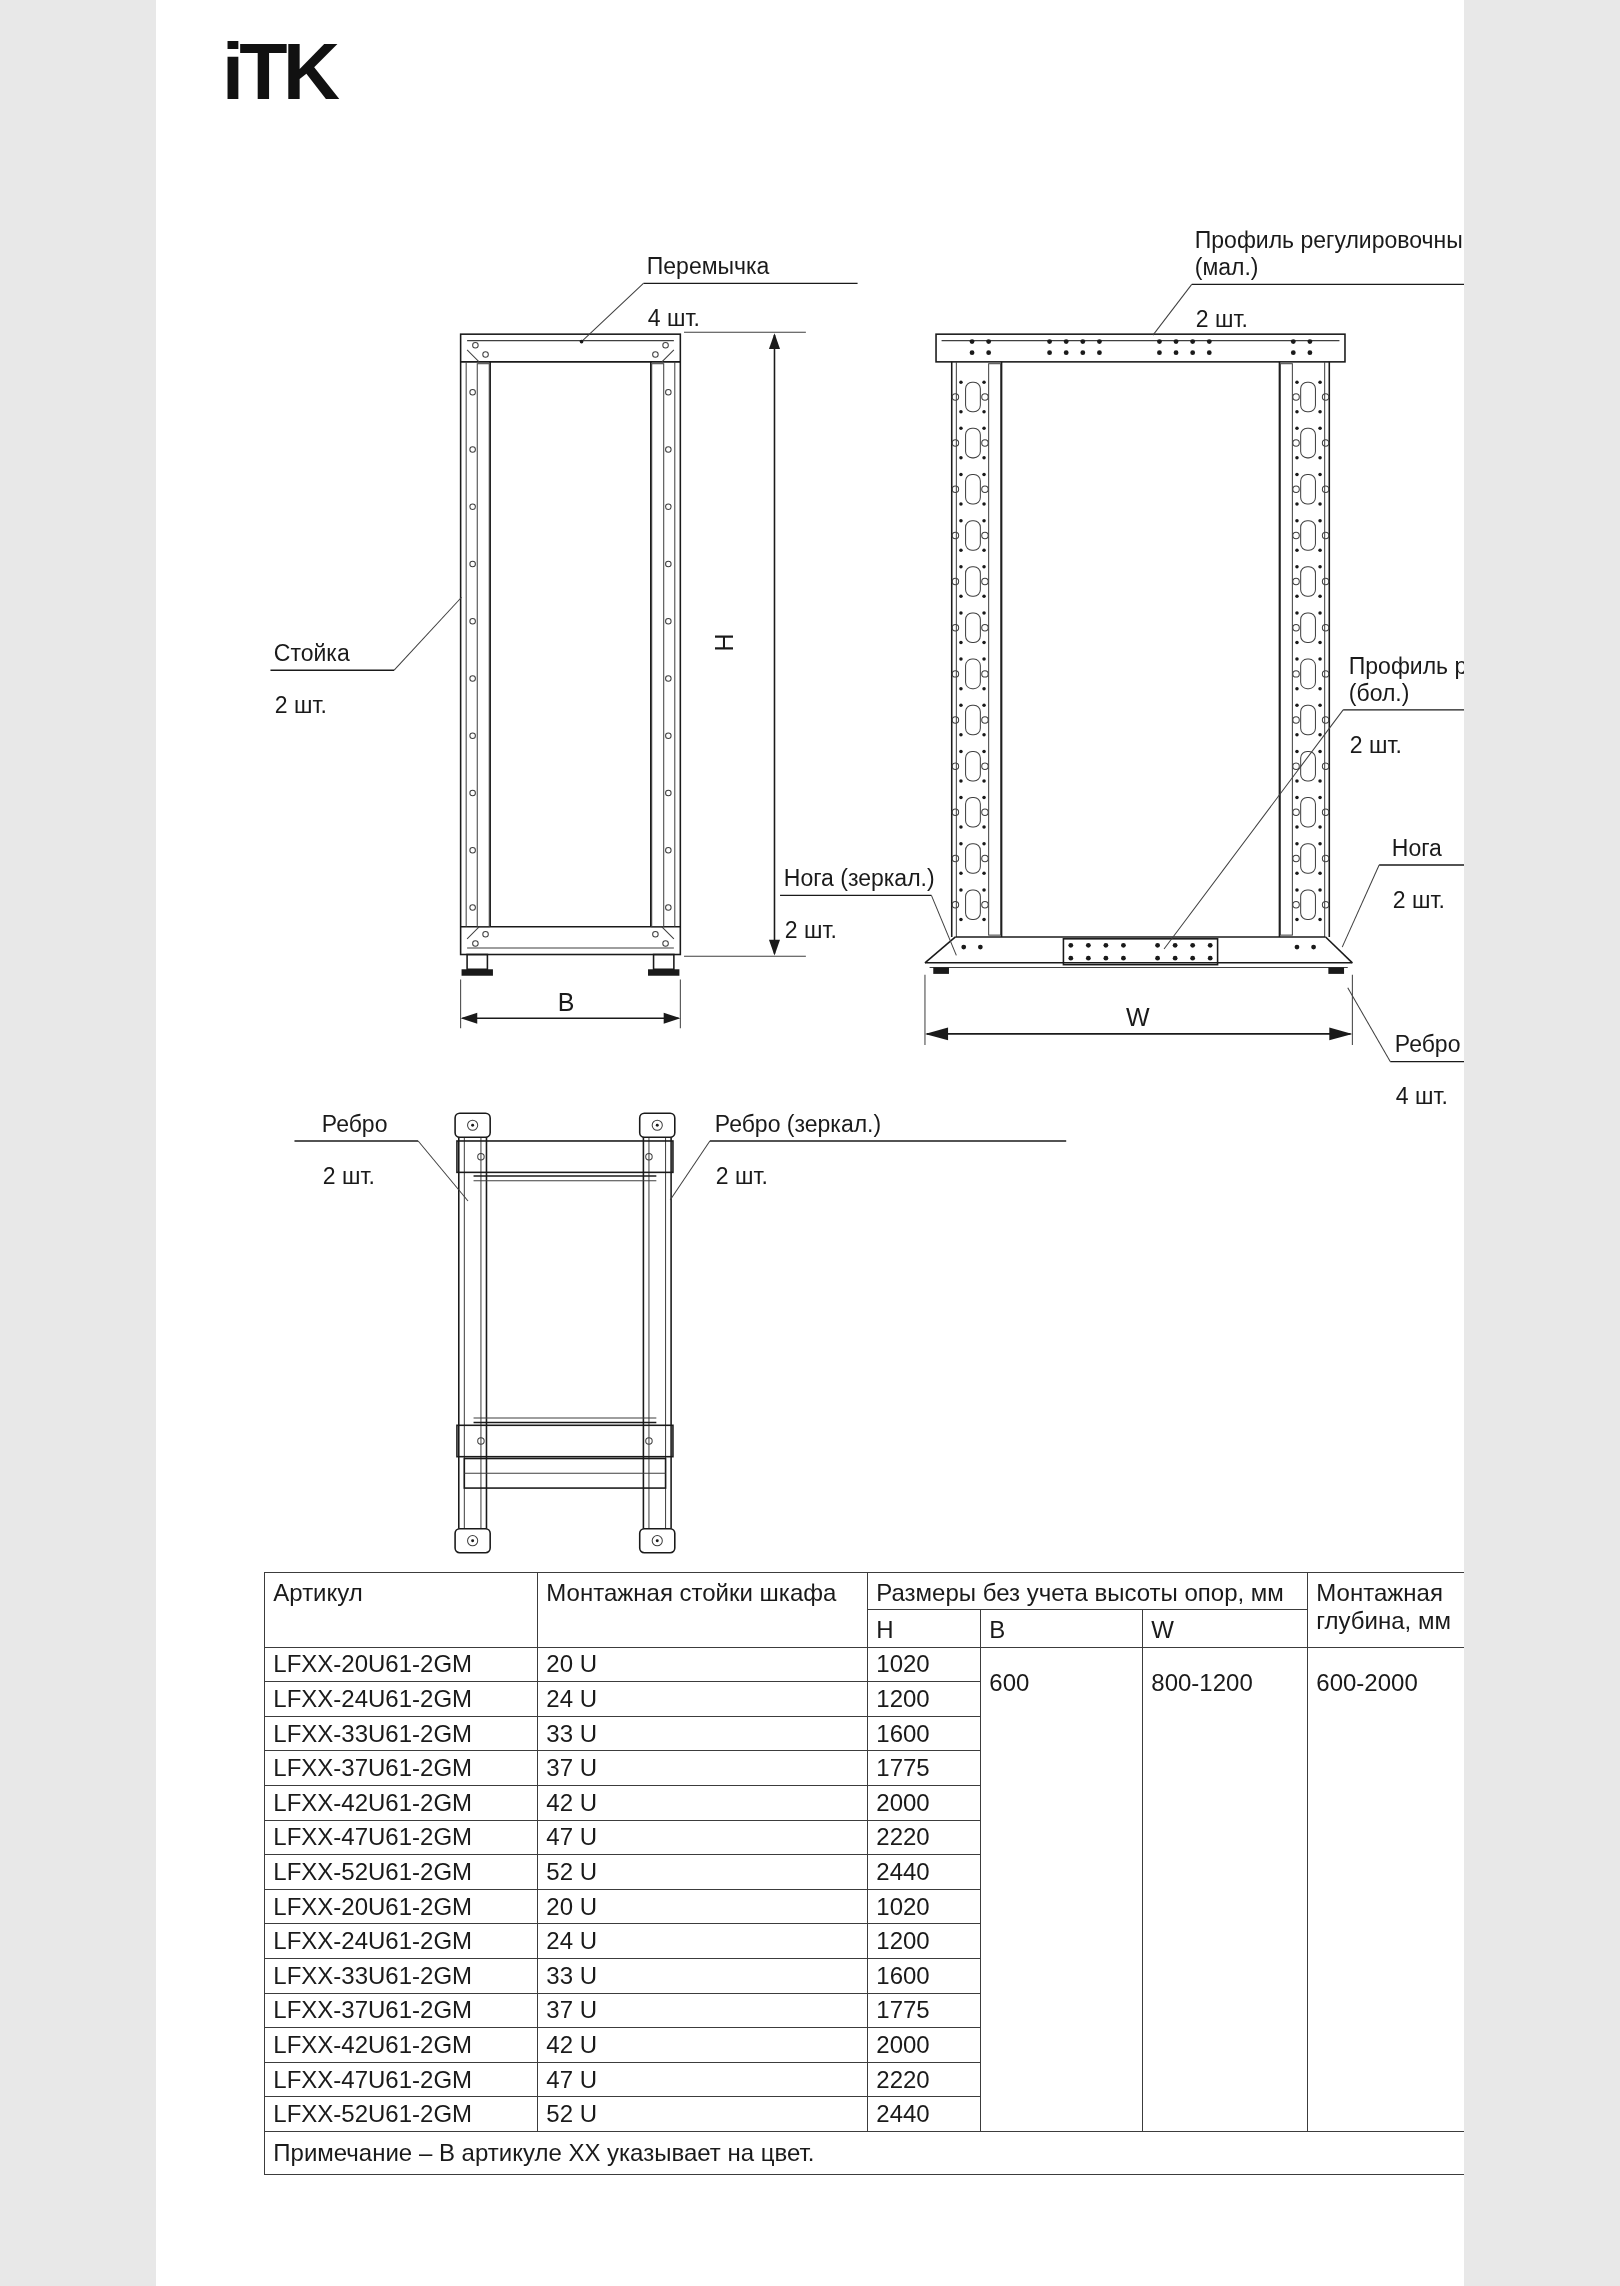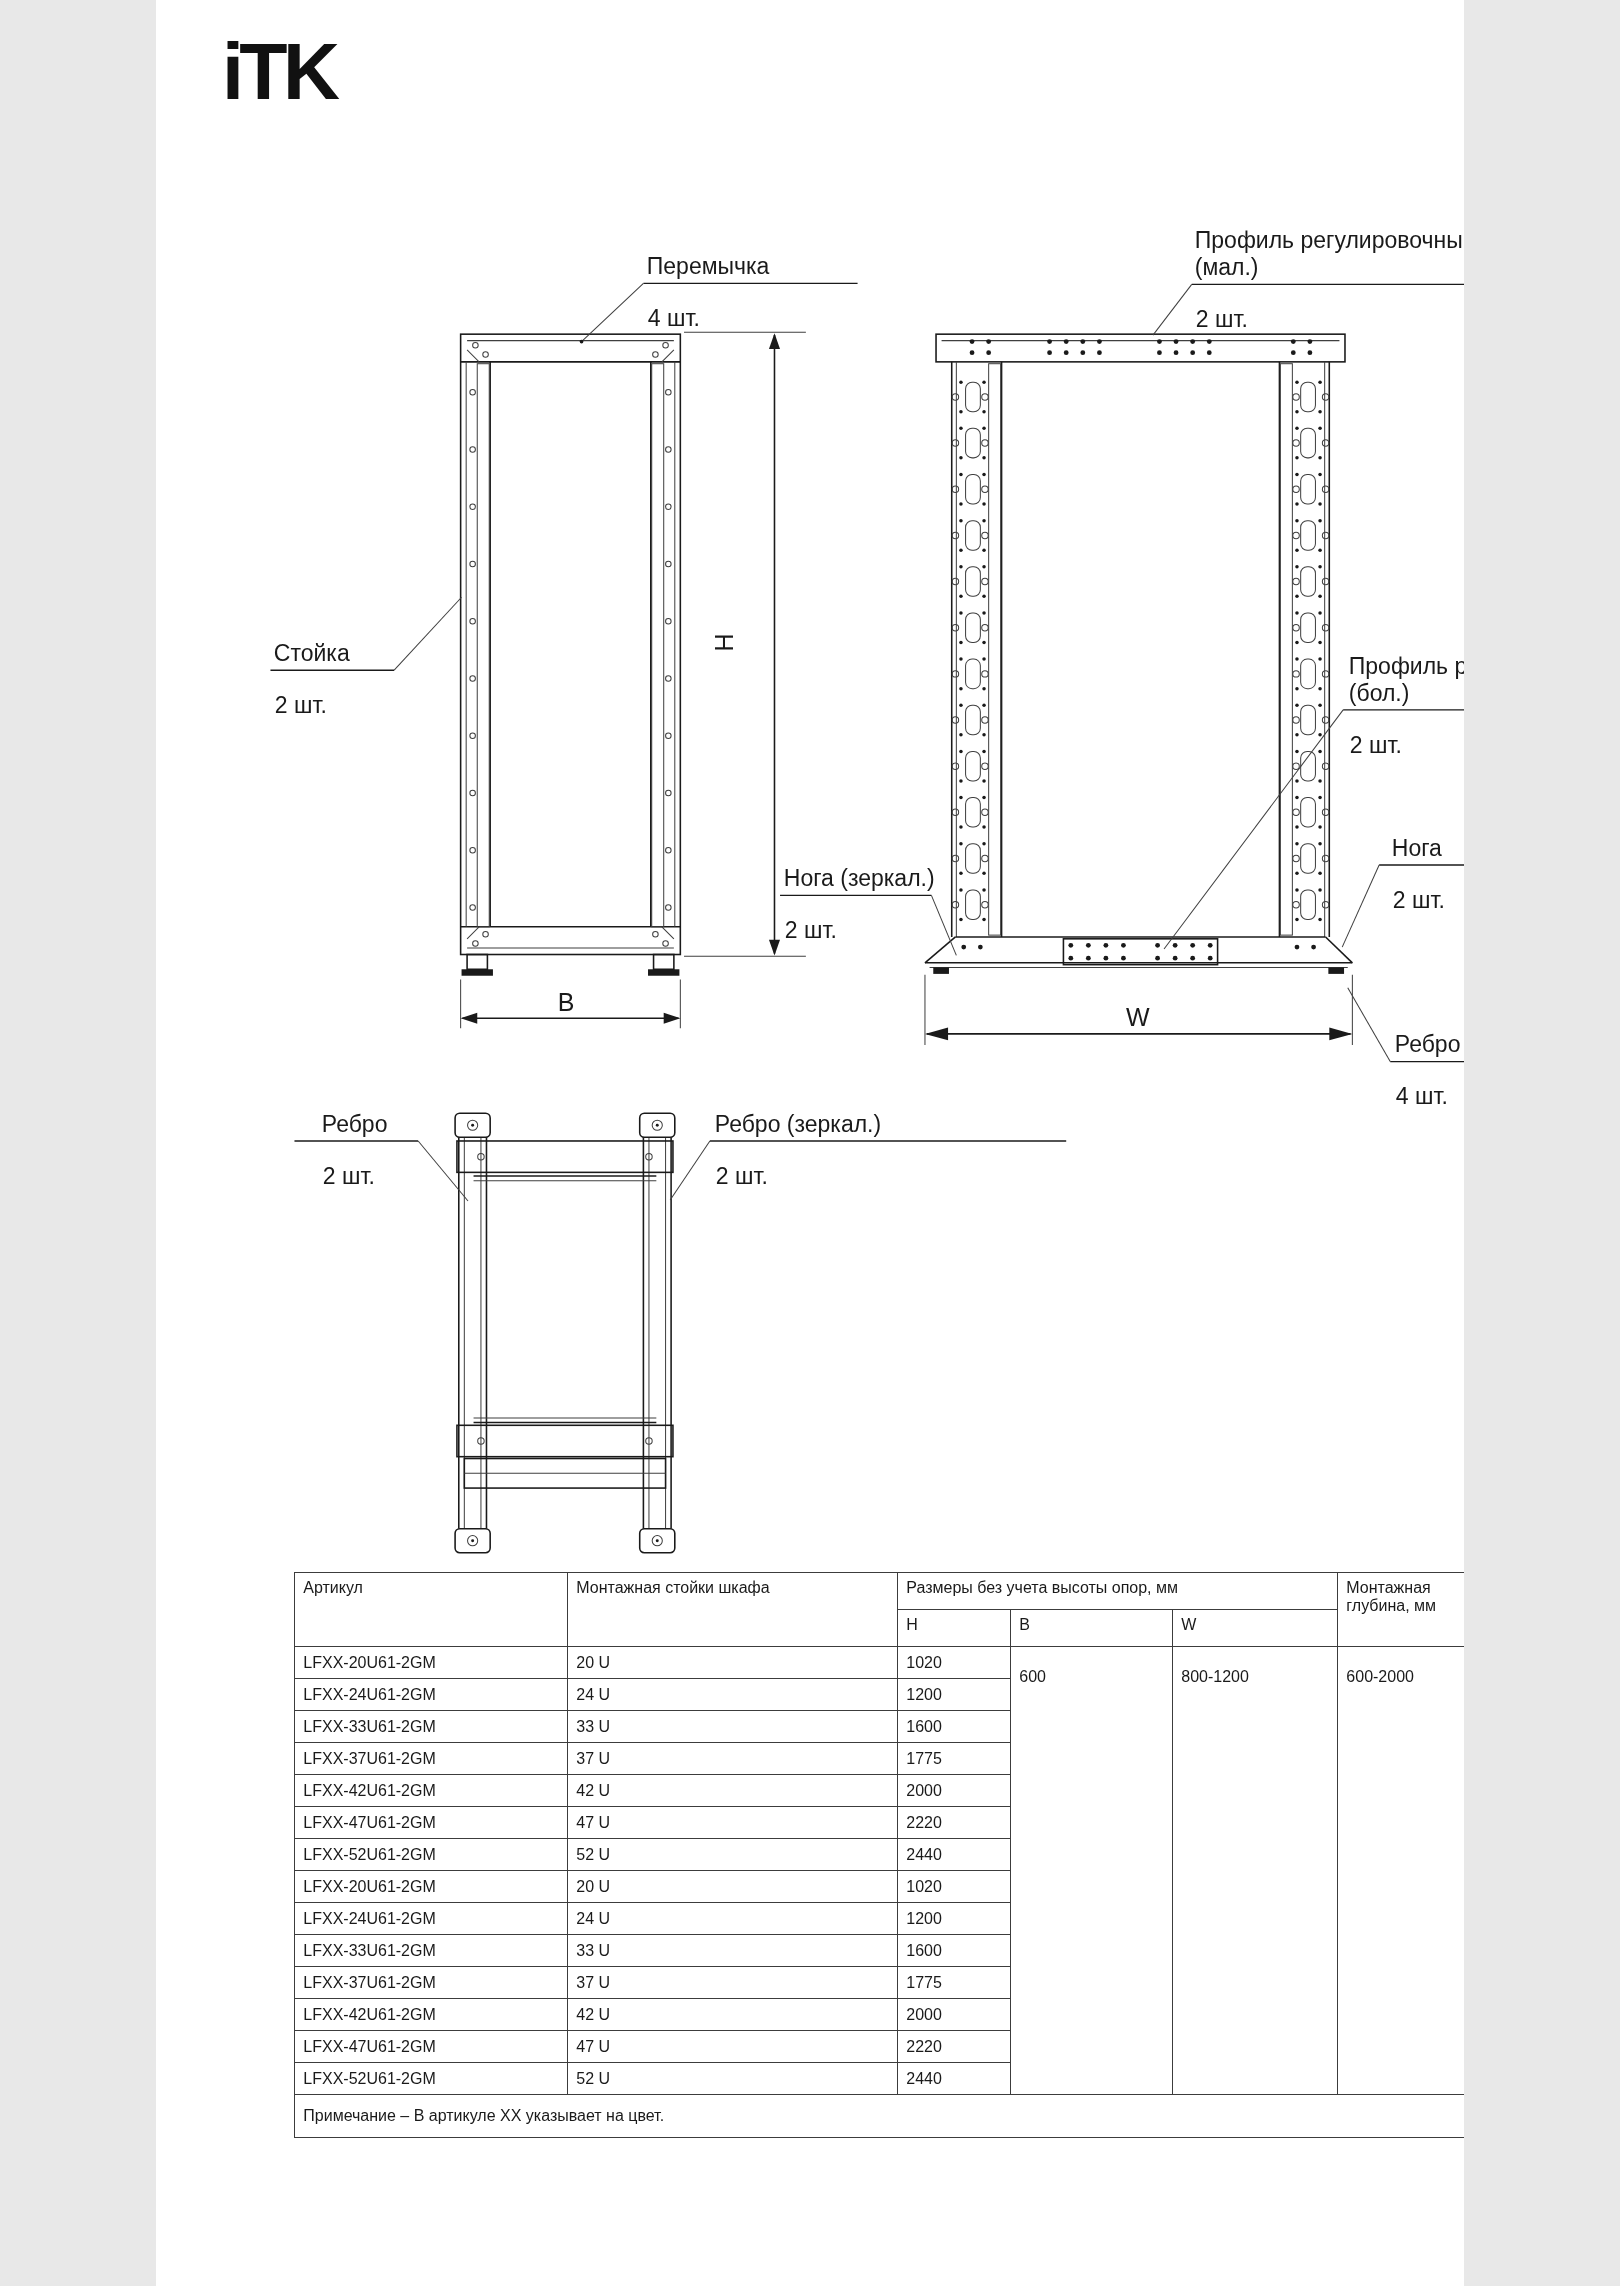--- a/index.html
+++ b/index.html
@@ -21,23 +21,22 @@
 
   .part-label { position:absolute; height:0; font-size:23px; line-height:1.18; }
   .pl-name { position:absolute; left:1.8px; bottom:2.8px; }
   .pl-qty  { position:absolute; left:2.8px; top:22px; white-space:nowrap; }
 
   .dim-label { position:absolute; font-size:25px; color:#1a1a1a; }
   .dim-rot { transform:rotate(-90deg); }
 
   table.dim {
     position:absolute; left:108px; top:1572px; width:1210px;
-    border-collapse:collapse; table-layout:fixed; font-size:16px;
+    border-collapse:collapse; table-layout:fixed; font-size:24px;
     border:1.8px solid #222;
-    margin-left:30px;
   }
   table.dim th, table.dim td {
     border:0.9px solid #3c3c3c; font-weight:normal; text-align:left;
     padding:2.8px 8.3px; vertical-align:middle; overflow:hidden; white-space:nowrap;
   }
   table.dim thead th { vertical-align:top; padding-top:5.5px; white-space:normal; }
   table.dim thead tr { height:37px; }
   table.dim tbody tr { height:32px; }
   table.dim td.merged { vertical-align:top; padding-top:21px; }
   table.dim tfoot td { height:33px; padding:4.6px 8.3px; }

